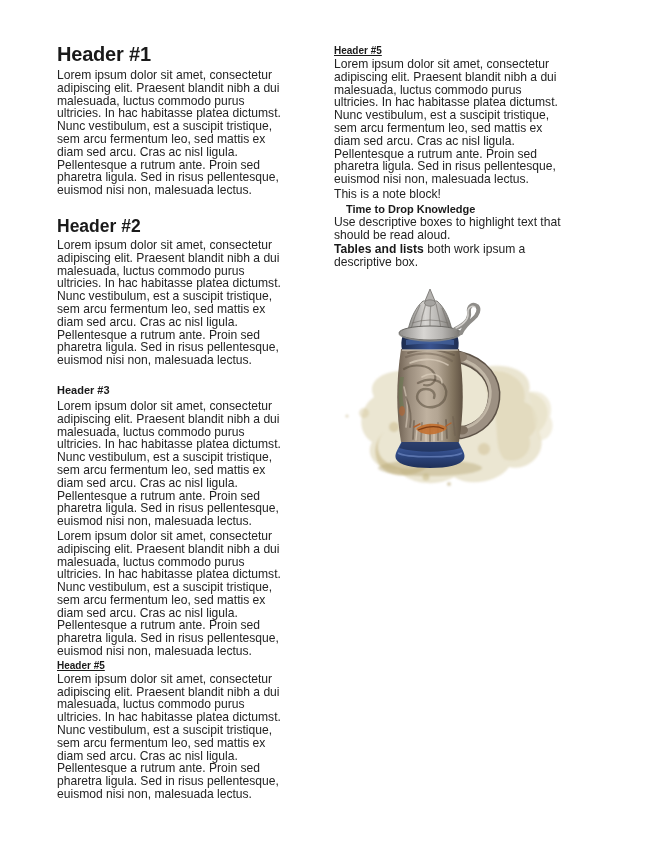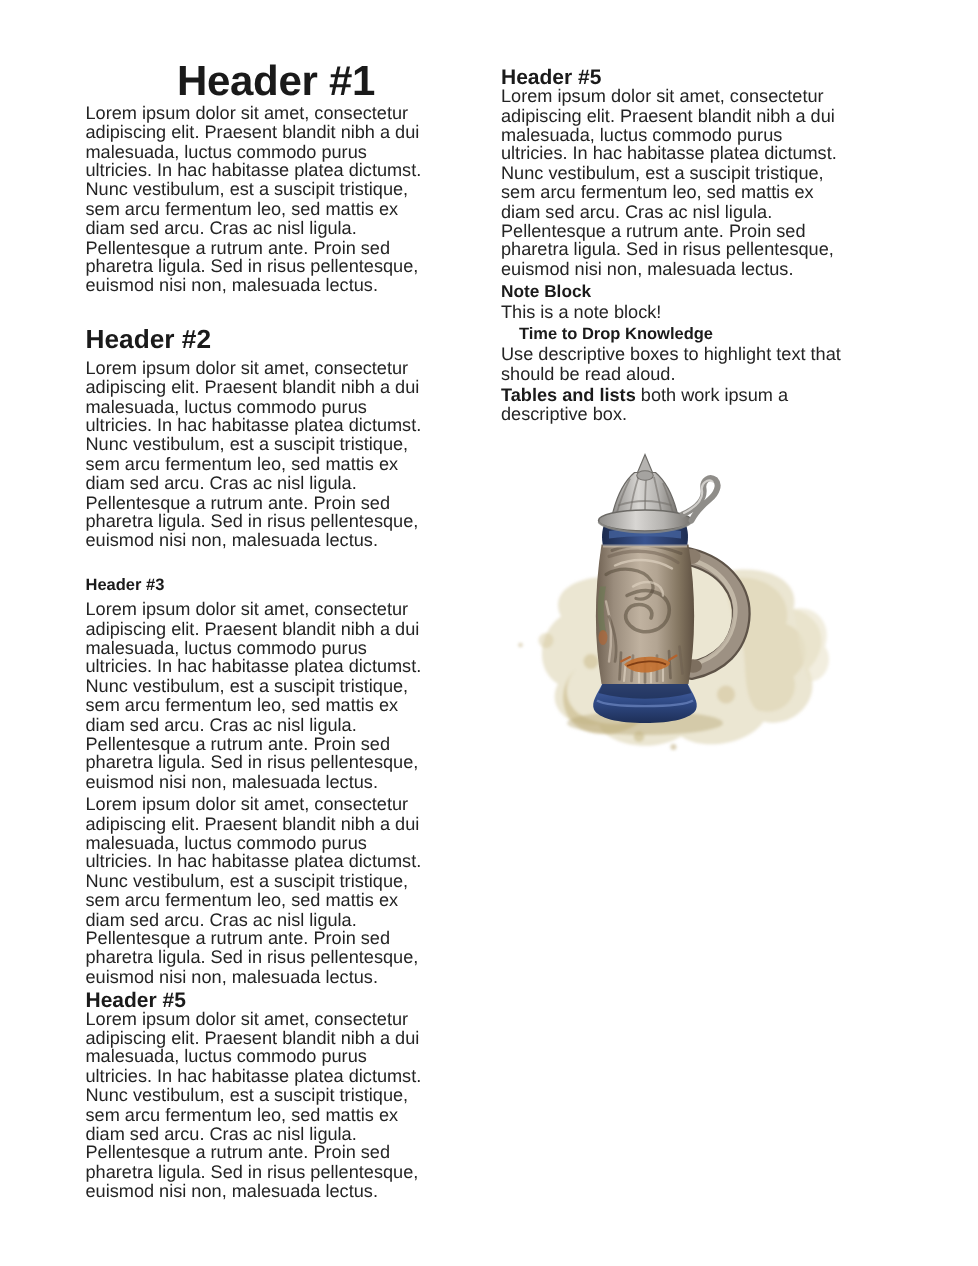--- a/index.html
+++ b/index.html
@@ -9,25 +9,25 @@
     font-family: "Liberation Sans", sans-serif;
     color: #242424;
     position: relative;
     overflow: hidden;
   }
   .col { position: absolute; top: 43px; }
   .col-left  { left: 57px;  width: 254px; }
   .col-right { left: 334px; width: 267px; }
 
   .h1, .h2, .h3, .h4, .h5 { font-weight: bold; color: #1a1a1a; }
-  .h1 { font-size: 28px;   line-height: 22px; margin: 0 0 4px;  letter-spacing: -0.2px; text-align: center; }
+  .h1 { font-size: 20px;   line-height: 22px; margin: 0 0 4px;  letter-spacing: -0.2px; }
   .h2 { font-size: 17.5px; line-height: 19px; margin: 20px 0 3px; }
   .h3 { font-size: 11px;   line-height: 16px; margin: 15px 0 2px; }
   .h4 { font-size: 12.5px; line-height: 13px; margin: 2px 0 1px; }
-  .h5 { font-size: 14px; line-height: 12px; margin: 2px 0 1px; }
+  .h5 { font-size: 10px; line-height: 12px; margin: 2px 0 1px; text-decoration: underline; }
 
   .body-text {
     font-size: 12.1px;
     line-height: 12.8px;
     margin: 0 0 2px;
     white-space: pre-line;
   }
   .note-title { font-size: 11.5px; line-height: 12px; font-weight: bold; margin: 3px 0 1px; color: #1a1a1a; }
   .k-title    { font-size: 11px;   line-height: 12px; font-weight: bold; margin: 2px 12px 1px; color: #1a1a1a; }
   .body-text strong { color: #1a1a1a; }
@@ -113,21 +113,20 @@
 malesuada, luctus commodo purus
 ultricies. In hac habitasse platea dictumst.
 Nunc vestibulum, est a suscipit tristique,
 sem arcu fermentum leo, sed mattis ex
 diam sed arcu. Cras ac nisl ligula.
 Pellentesque a rutrum ante. Proin sed
 pharetra ligula. Sed in risus pellentesque,
 euismod nisi non, malesuada lectus.</p>
   </section>
 
-  <div class="note-title">Note Block</div>
   <p class="body-text">This is a note block!</p>
 
   <div class="k-title">Time to Drop Knowledge</div>
   <p class="body-text">Use descriptive boxes to highlight text that
 should be read aloud.</p>
 
   <p class="body-text"><strong>Tables and lists</strong><span> both work ipsum a
 descriptive box.</span></p>
 
   <div class="illustration" role="img" aria-label="Stoneware beer stein with pewter lid and blue bands on a tan watercolor wash">

